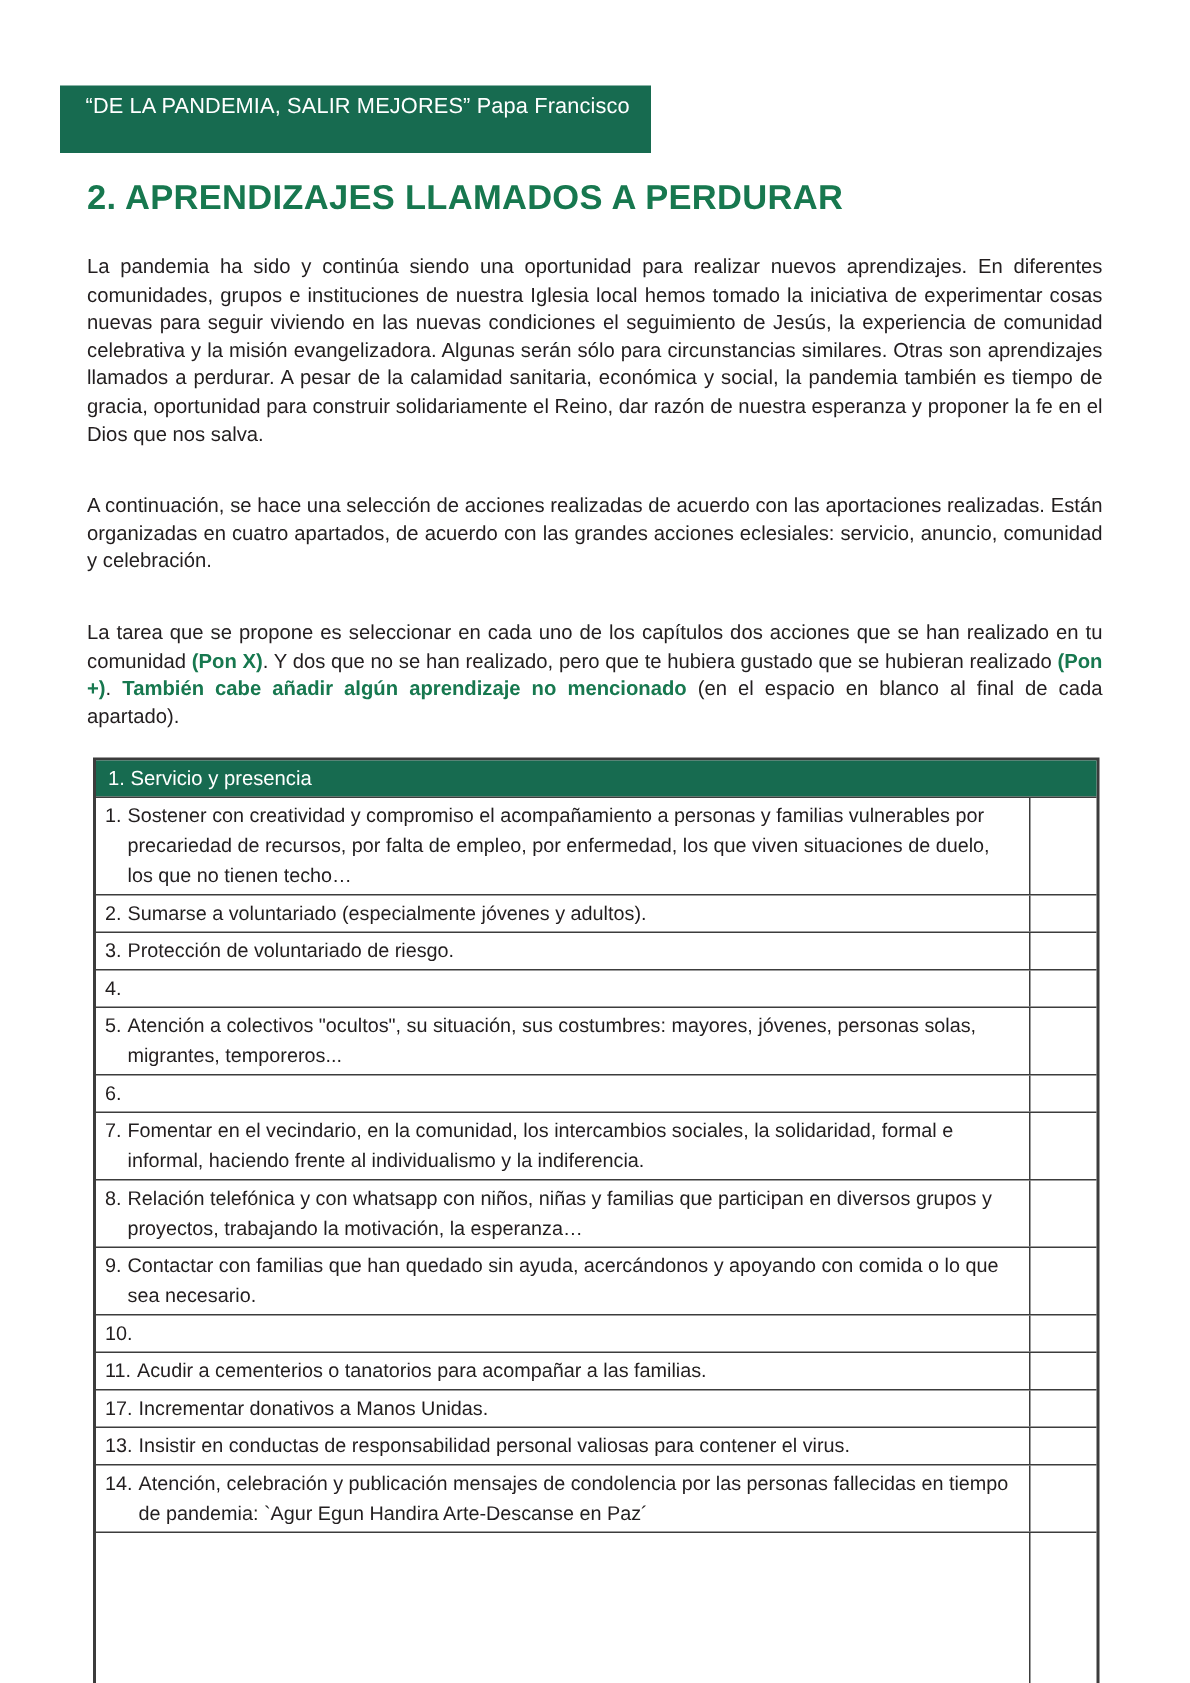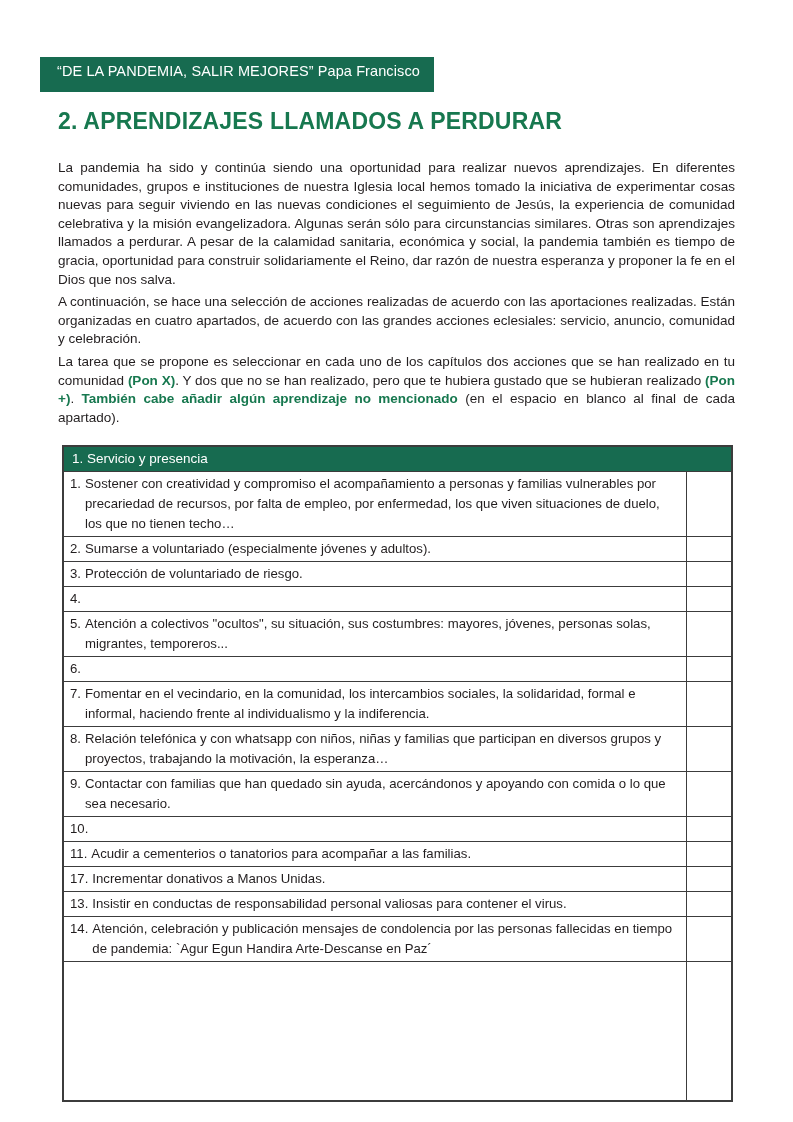--- a/index.html
+++ b/index.html
@@ -11,38 +11,38 @@
     overflow: hidden;
     position: relative;
   }
   .banner {
     display: inline-block;
     margin: 57px 0 0 40px;
     background: var(--green, #176b50);
     color: #ffffff;
     font-size: 14.5px;
     line-height: 17px;
-    padding: 6px 14px 12px 17px;
+    padding: 6px 14px 22px 17px;
     letter-spacing: 0.1px;
   }
   .title {
     margin: 16px 58px 0 58px;
     font-size: 23px;
     font-weight: 700;
     color: var(--title-green, #17784f);
     letter-spacing: 0.2px;
   }
   .paragraphs { margin: 0 58px; width: 677px; }
   .para {
     margin-top: 24px;
     text-align: justify;
     font-size: 13.5px;
     line-height: 18.6px;
   }
-  .para + .para { margin-top: 4px; }
+  .para + .para { margin-top: 29px; }
   .bold-green {
     font-weight: 700;
     color: var(--title-green, #17784f);
   }
   .qtable {
     margin: 18px 0 0 62px;
     width: 671px;
     border: 2px solid var(--border, #3c3c3c);
     box-sizing: border-box;
   }

